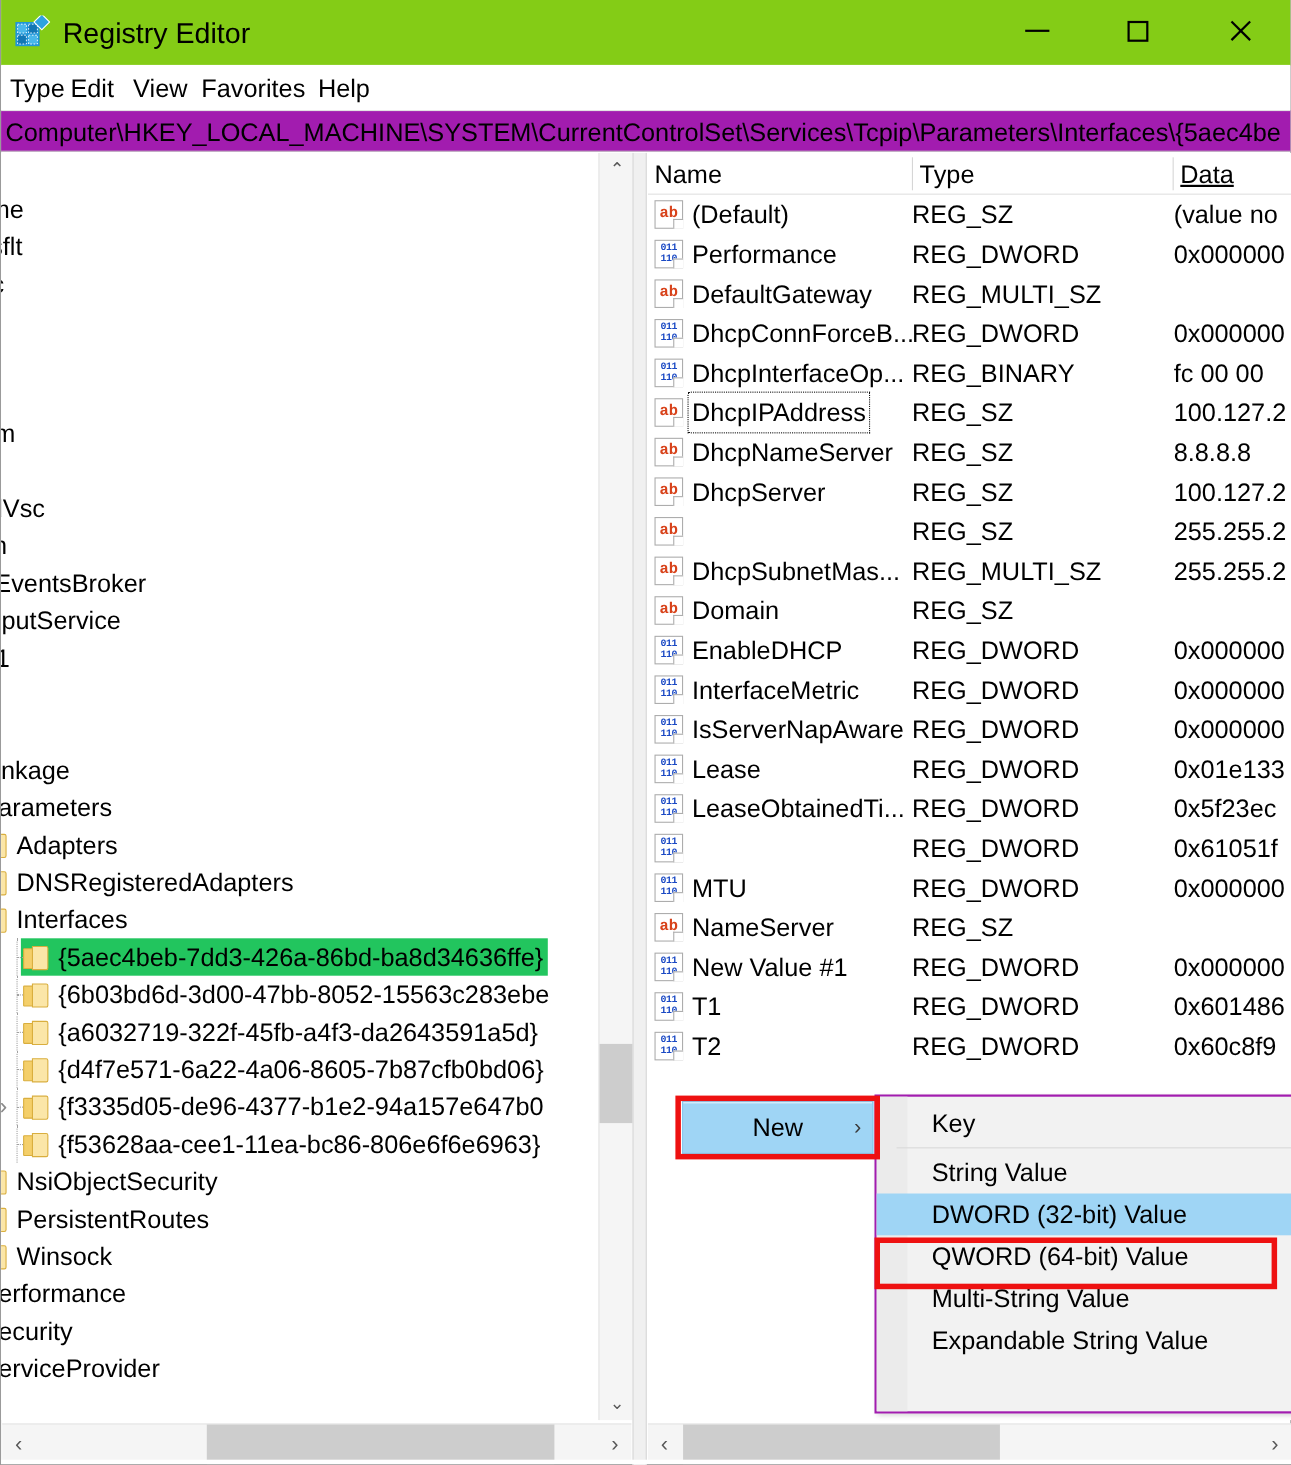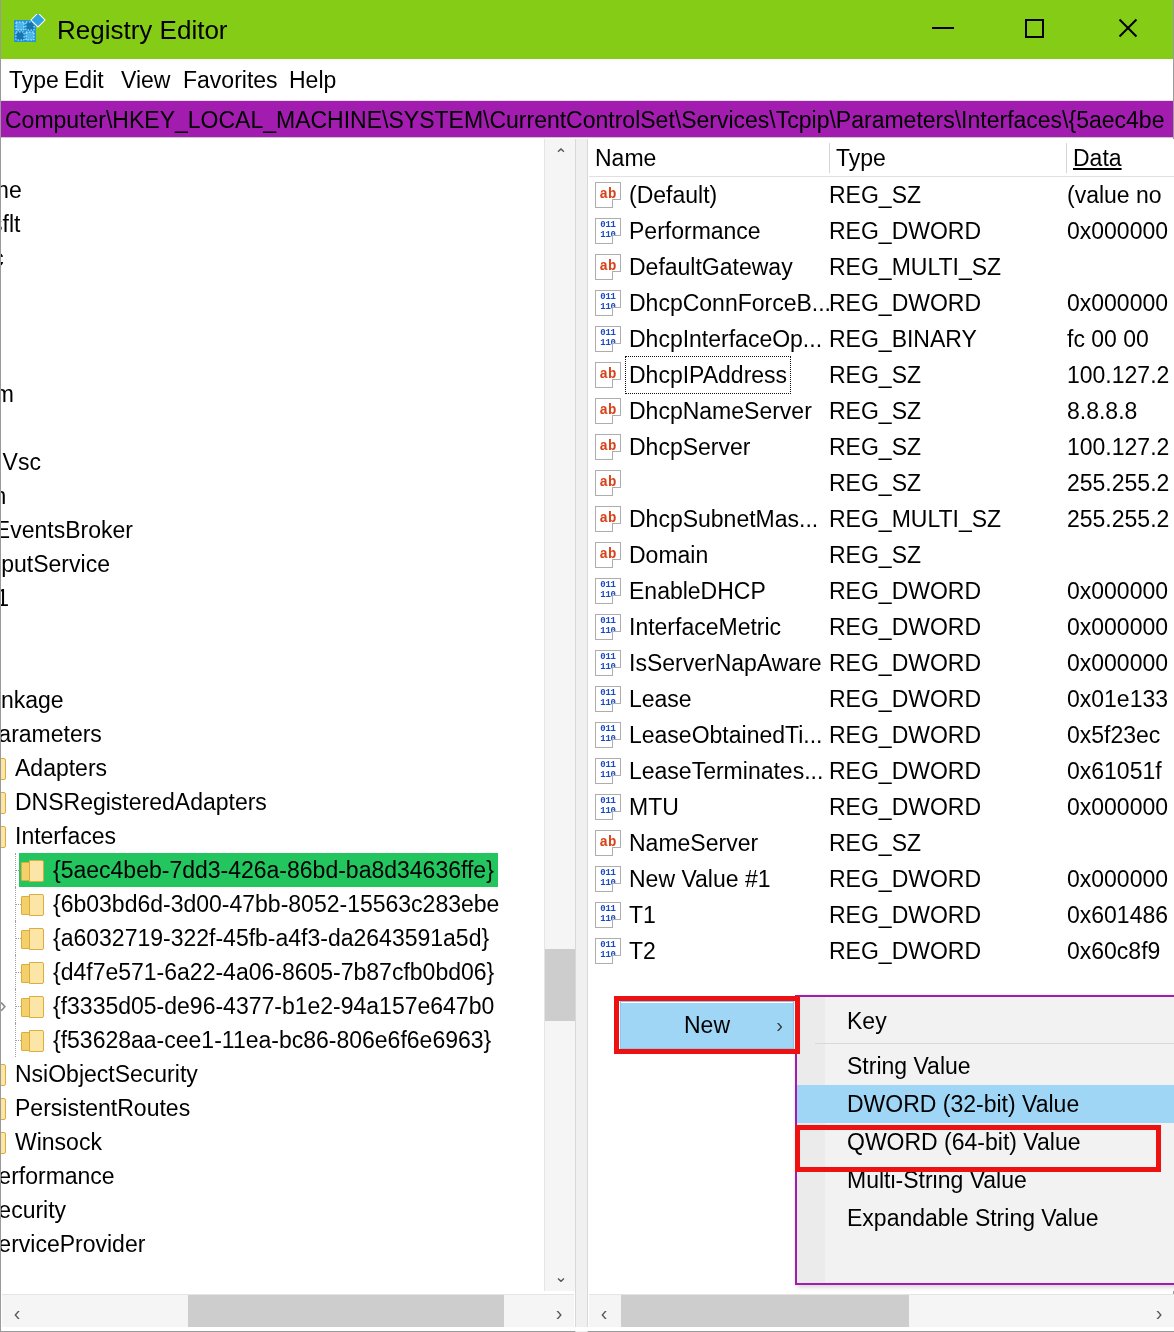--- a/index.html
+++ b/index.html
@@ -661,21 +661,20 @@
             <span class="nm">LeaseObtainedTi...</span>
           </div>
           <div class="val-type">REG_DWORD</div>
           <div class="val-data">0x5f23ec</div>
         </div>
         <div class="val-row">
           <div class="val-name">
             <span class="vi bin">
               <span class="t">011<br>110</span>
             </span>
-            <span class="nm">LeaseTerminates...</span>
           </div>
           <div class="val-type">REG_DWORD</div>
           <div class="val-data">0x61051f</div>
         </div>
         <div class="val-row">
           <div class="val-name">
             <span class="vi bin">
               <span class="t">011<br>110</span>
             </span>
             <span class="nm">MTU</span>

